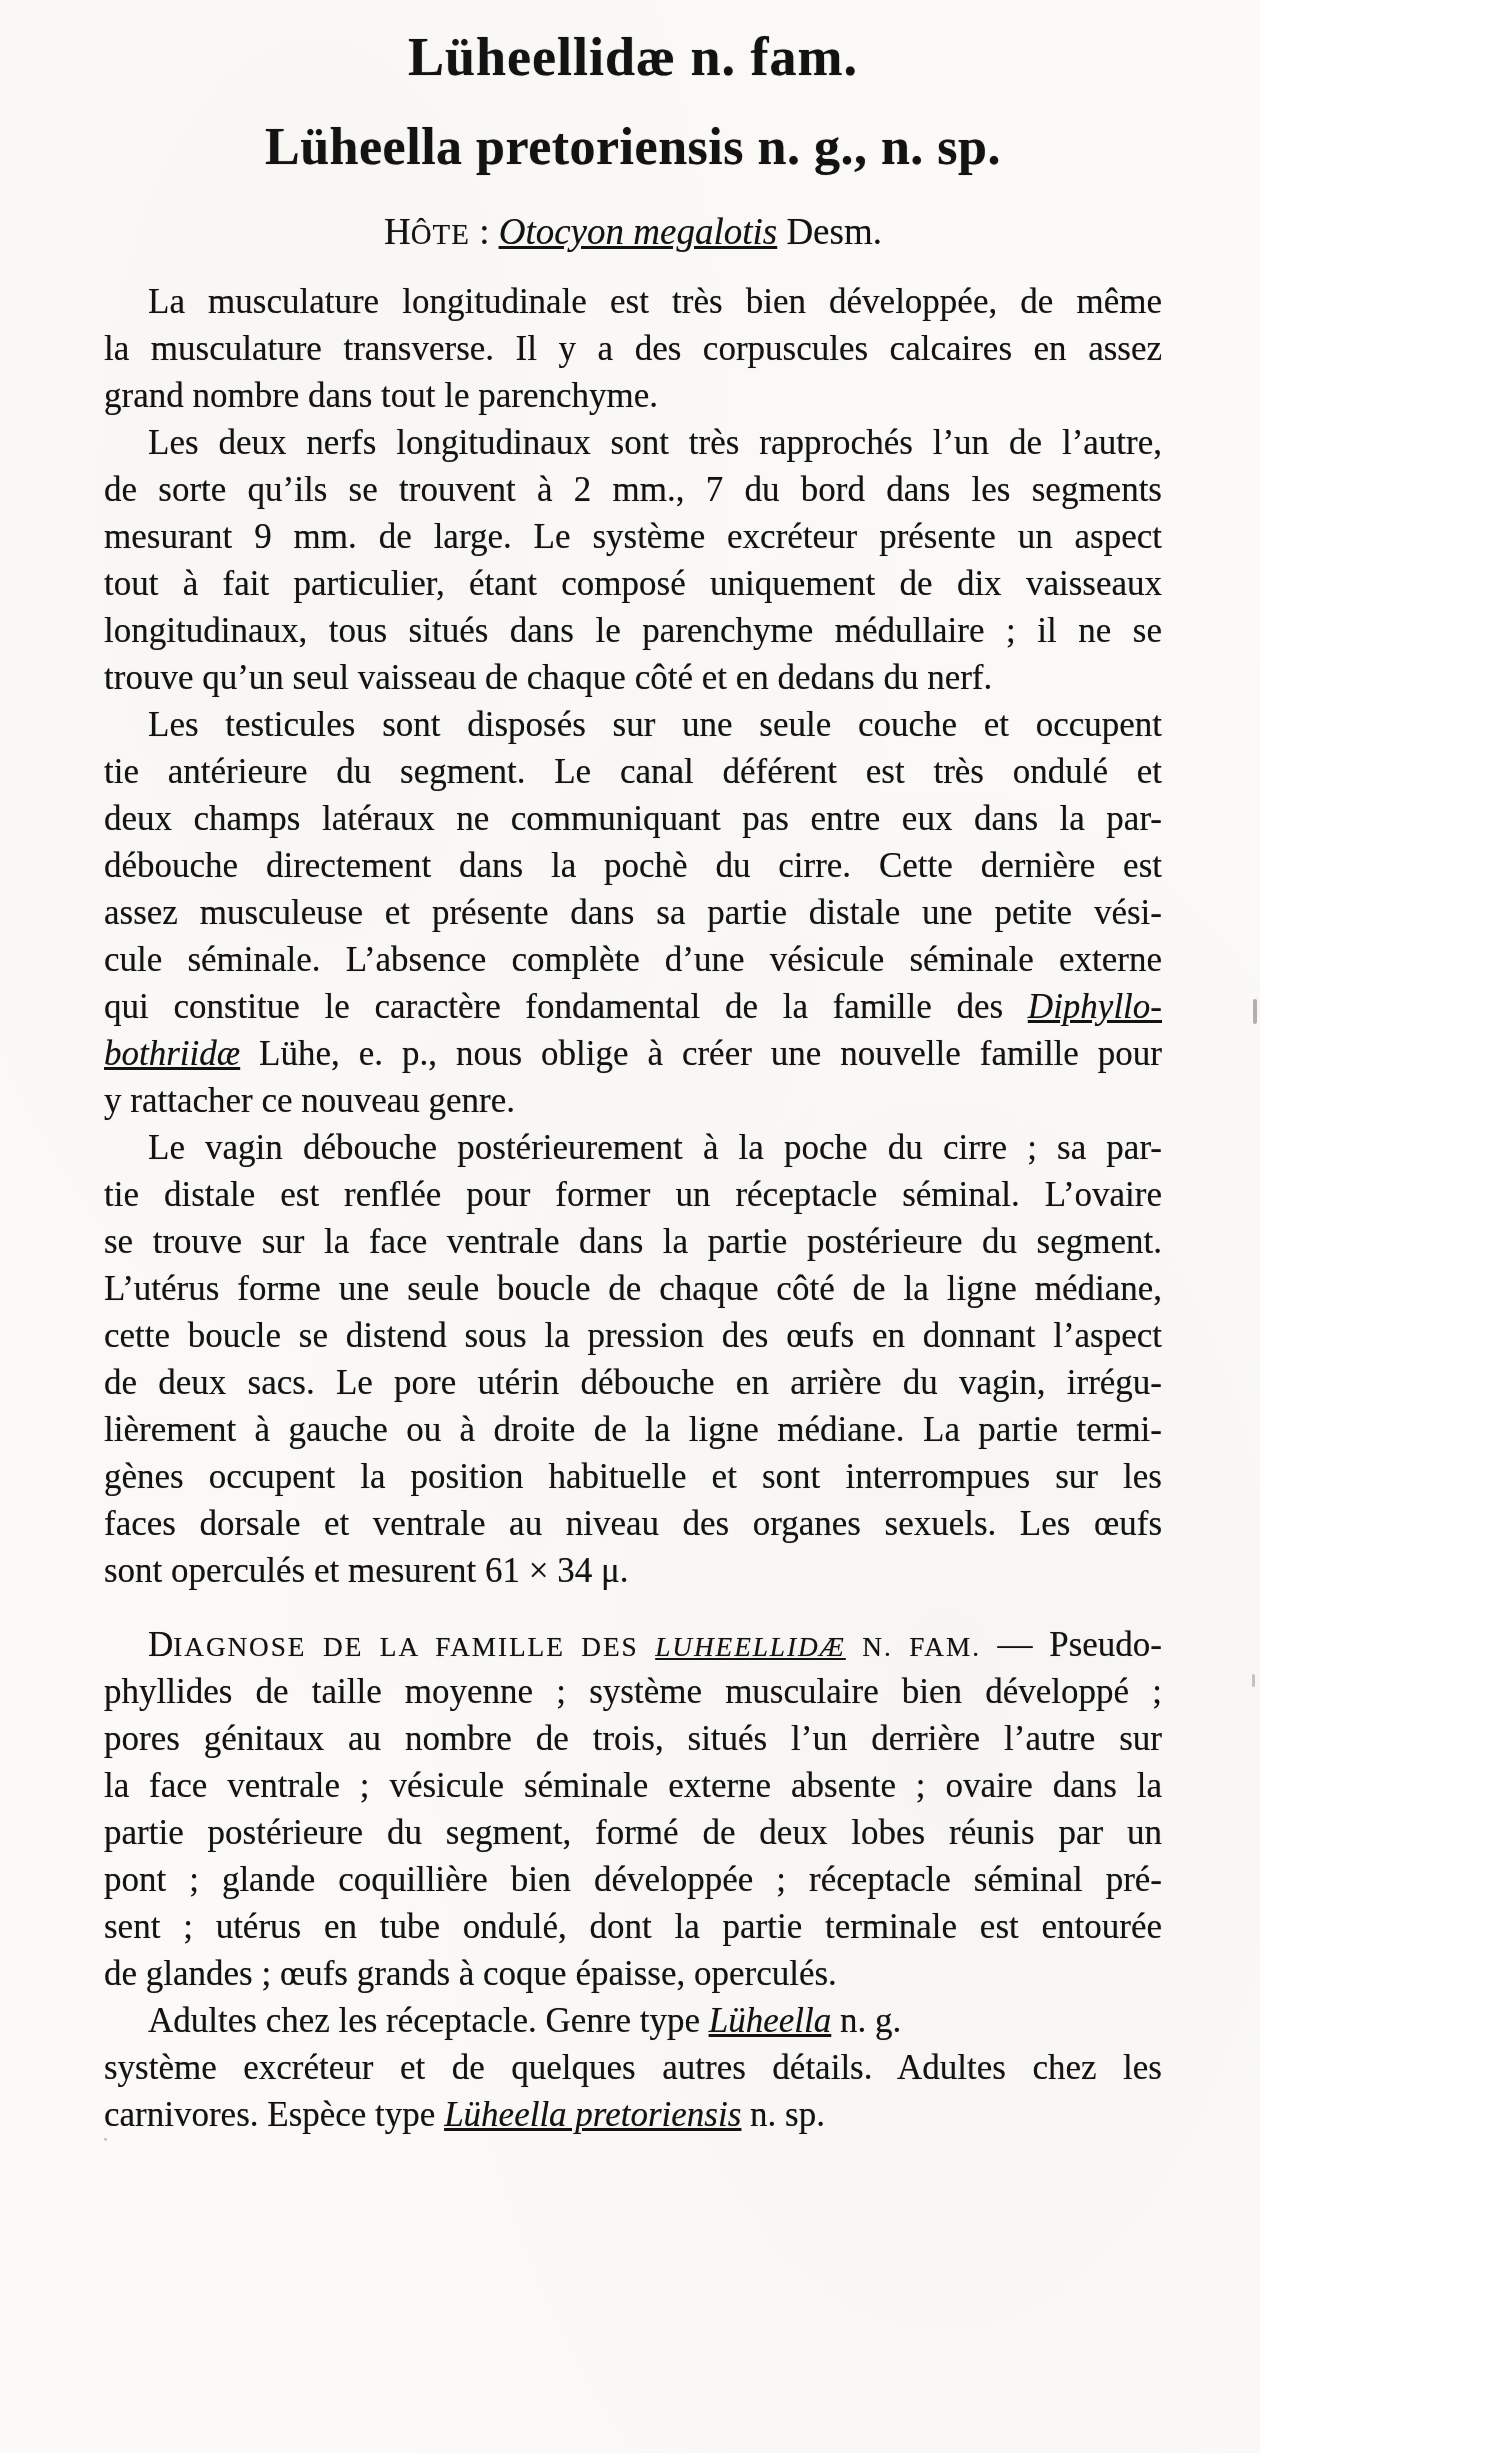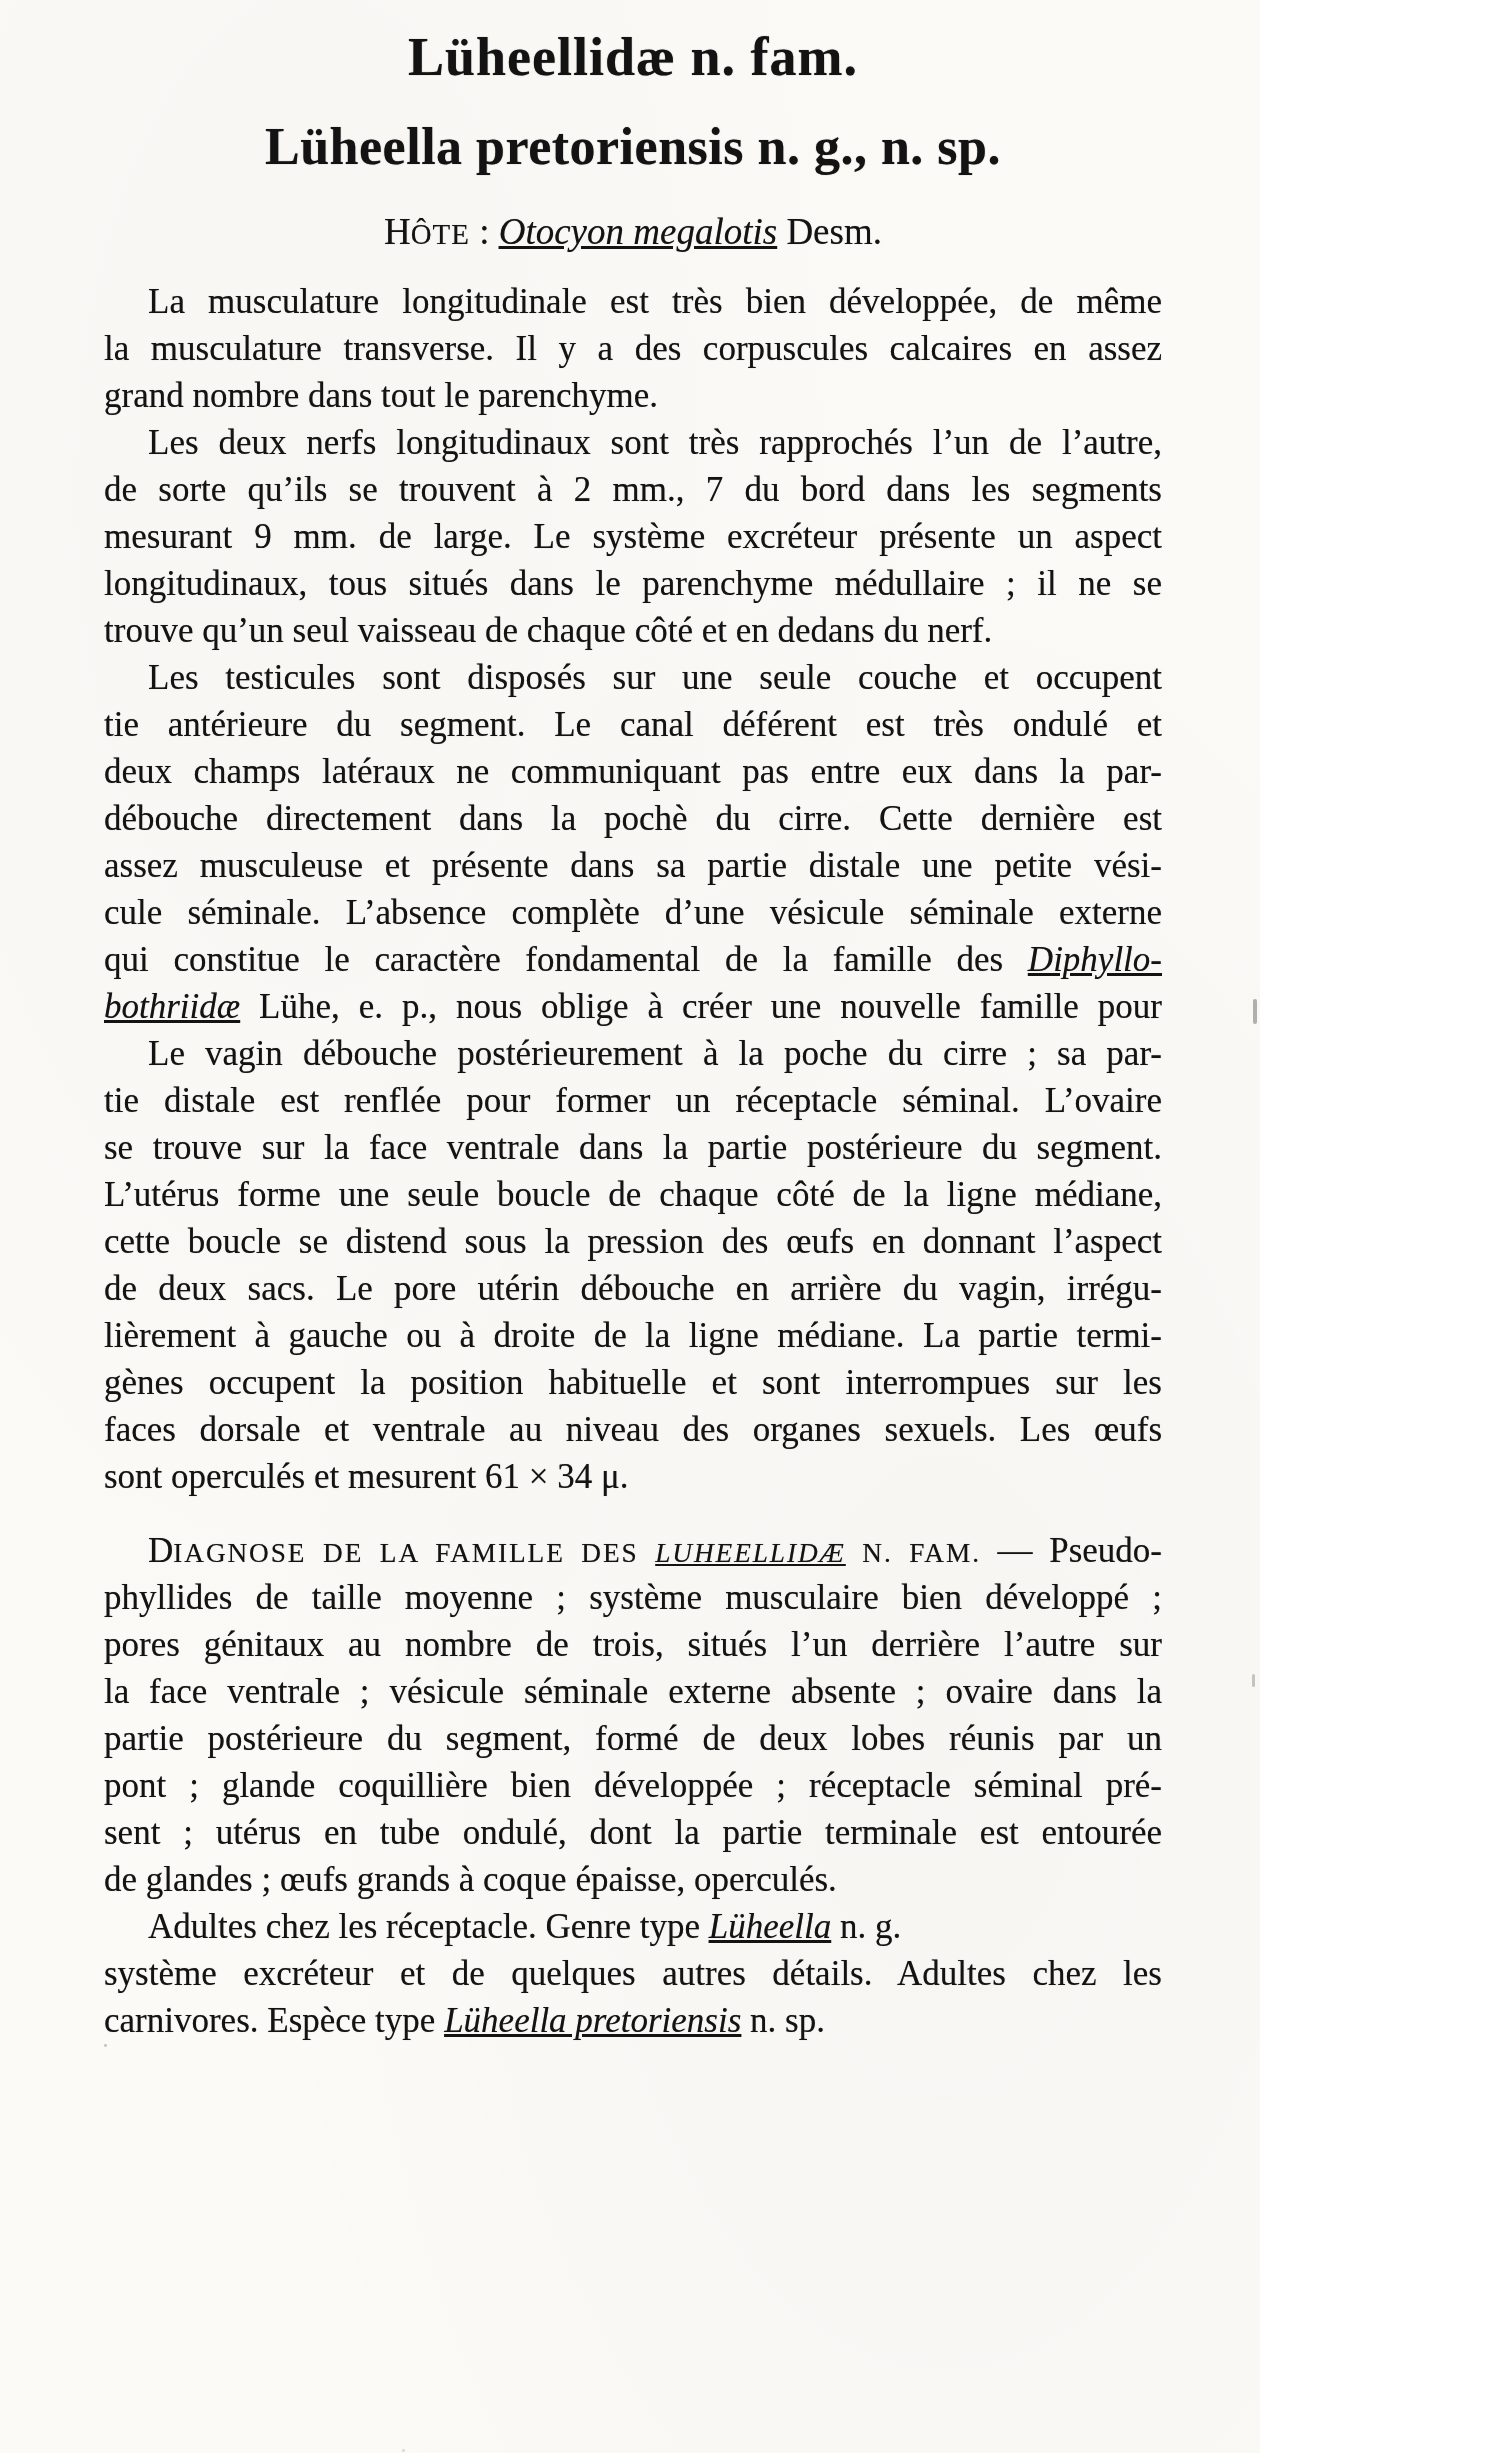--- a/index.html
+++ b/index.html
@@ -91,32 +91,34 @@
   <div class="body">
       <div class="para">
         <div class="line indent">La musculature longitudinale est très bien développée, de même</div>
         <div class="line">la musculature transverse. Il y a des corpuscules calcaires en assez</div>
         <div class="line last">grand nombre dans tout le parenchyme.</div>
       </div>
       <div class="para">
         <div class="line indent">Les deux nerfs longitudinaux sont très rapprochés l’un de l’autre,</div>
         <div class="line">de sorte qu’ils se trouvent à 2 mm., 7 du bord dans les segments</div>
         <div class="line">mesurant 9 mm. de large. Le système excréteur présente un aspect</div>
+        <div class="line">tout à fait particulier, étant composé uniquement de dix vaisseaux</div>
         <div class="line">longitudinaux, tous situés dans le parenchyme médullaire ; il ne se</div>
         <div class="line last">trouve qu’un seul vaisseau de chaque côté et en dedans du nerf.</div>
       </div>
       <div class="para">
         <div class="line indent">Les testicules sont disposés sur une seule couche et occupent</div>
         <div class="line">tie antérieure du segment. Le canal déférent est très ondulé et</div>
         <div class="line">deux champs latéraux ne communiquant pas entre eux dans la par-</div>
         <div class="line">débouche directement dans la pochè du cirre. Cette dernière est</div>
         <div class="line">assez musculeuse et présente dans sa partie distale une petite vési-</div>
         <div class="line">cule séminale. L’absence complète d’une vésicule séminale externe</div>
         <div class="line"><span>qui constitue le caractère fondamental de la famille des </span><span class="it">Diphyllo-</span></div>
         <div class="line"><span class="it">bothriidæ</span><span> Lühe, e. p., nous oblige à créer une nouvelle famille pour</span></div>
+        <div class="line last">y rattacher ce nouveau genre.</div>
       </div>
       <div class="para">
         <div class="line indent">Le vagin débouche postérieurement à la poche du cirre ; sa par-</div>
         <div class="line">tie distale est renflée pour former un réceptacle séminal. L’ovaire</div>
         <div class="line">se trouve sur la face ventrale dans la partie postérieure du segment.</div>
         <div class="line">L’utérus forme une seule boucle de chaque côté de la ligne médiane,</div>
         <div class="line">cette boucle se distend sous la pression des œufs en donnant l’aspect</div>
         <div class="line">de deux sacs. Le pore utérin débouche en arrière du vagin, irrégu-</div>
         <div class="line">lièrement à gauche ou à droite de la ligne médiane. La partie termi-</div>
         <div class="line">gènes occupent la position habituelle et sont interrompues sur les</div>

